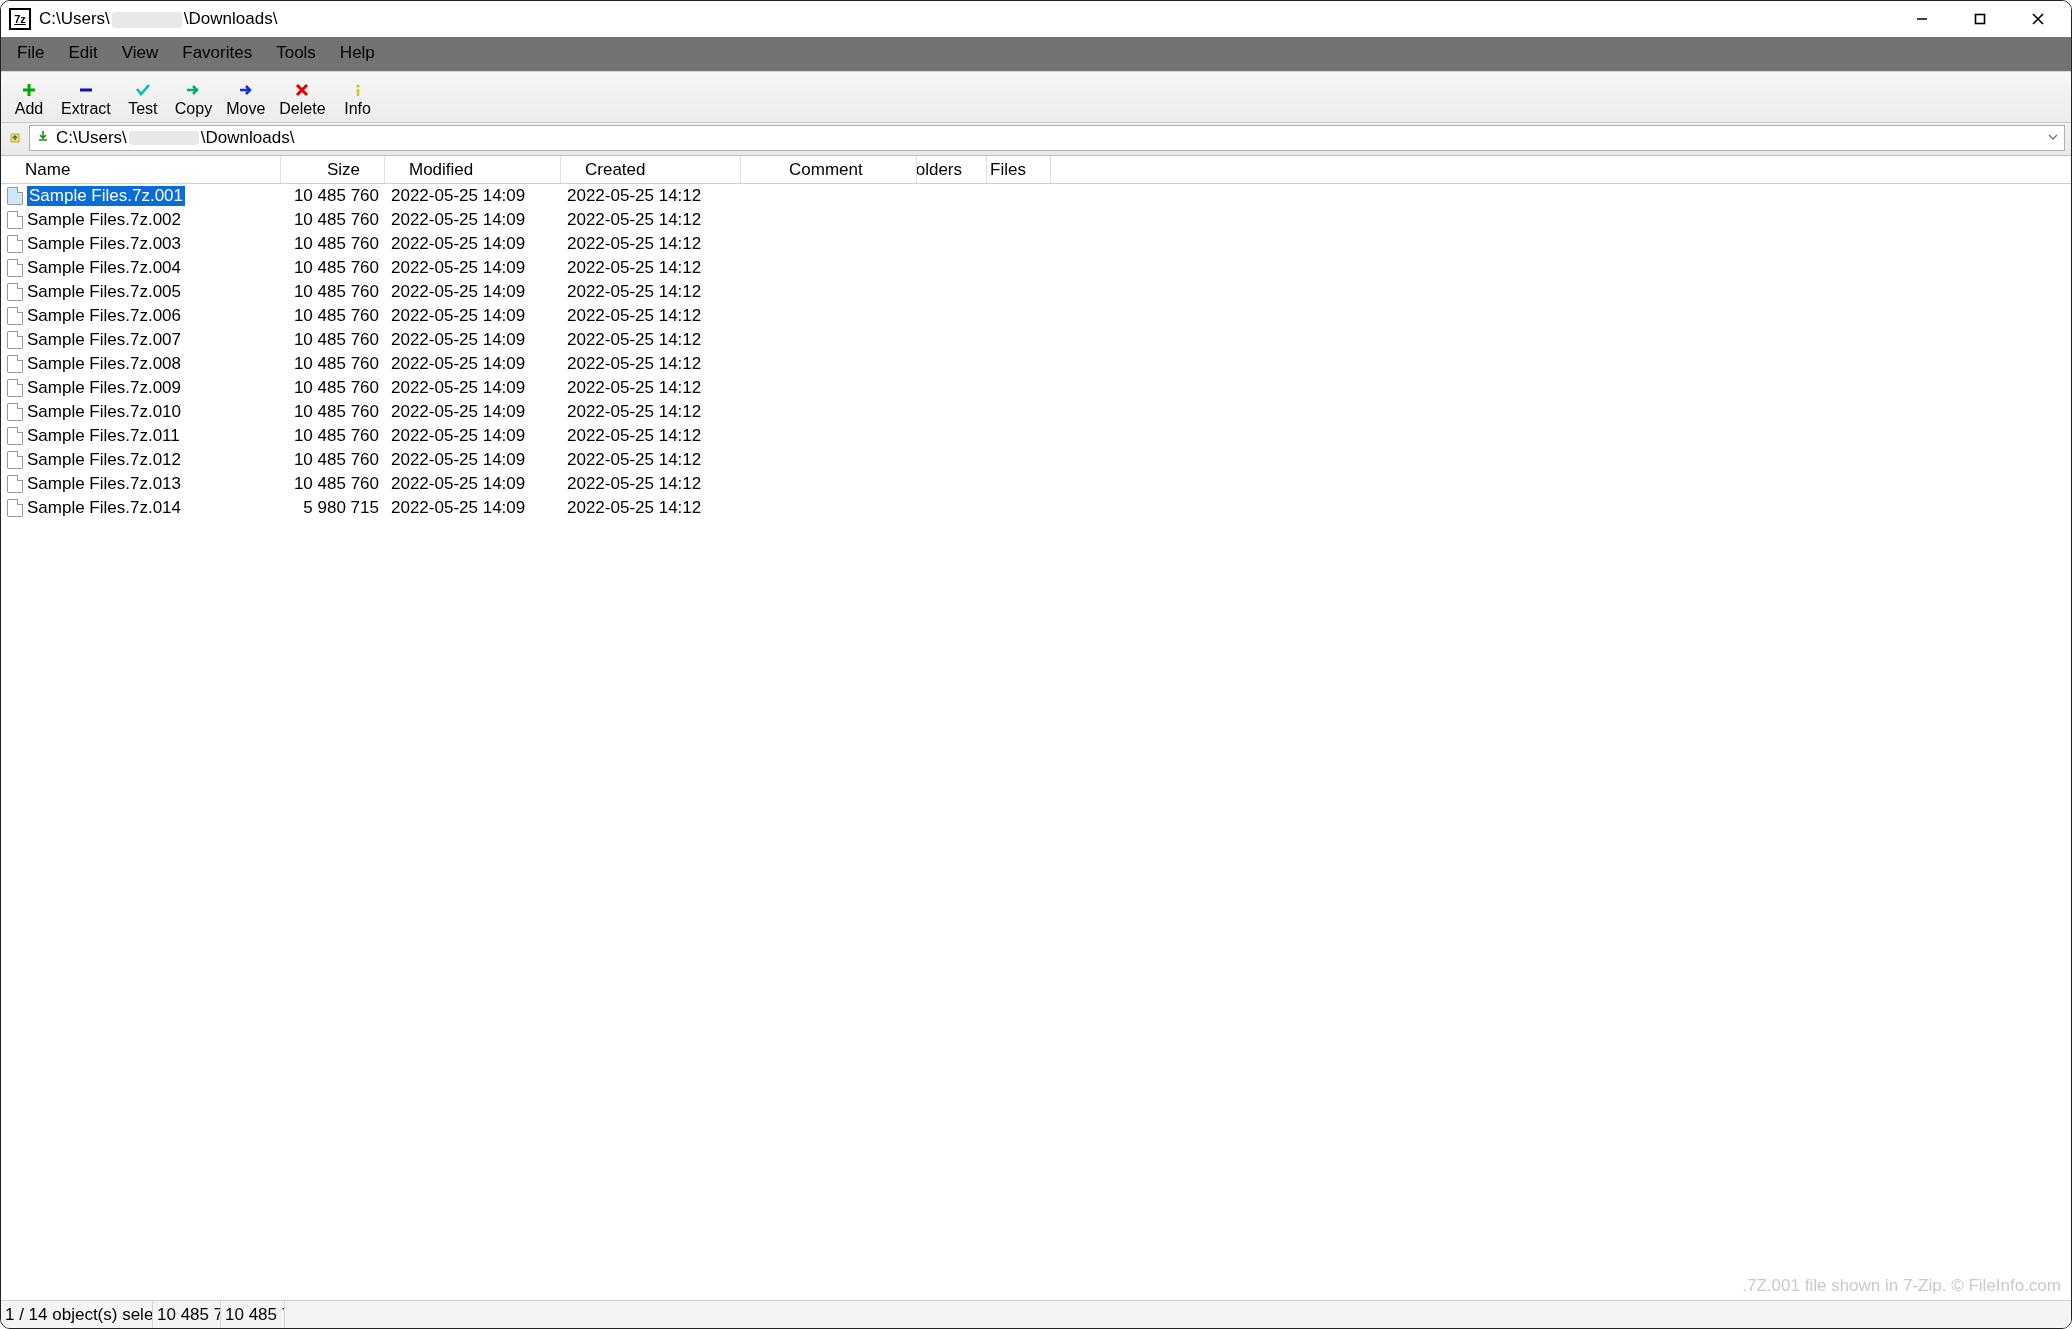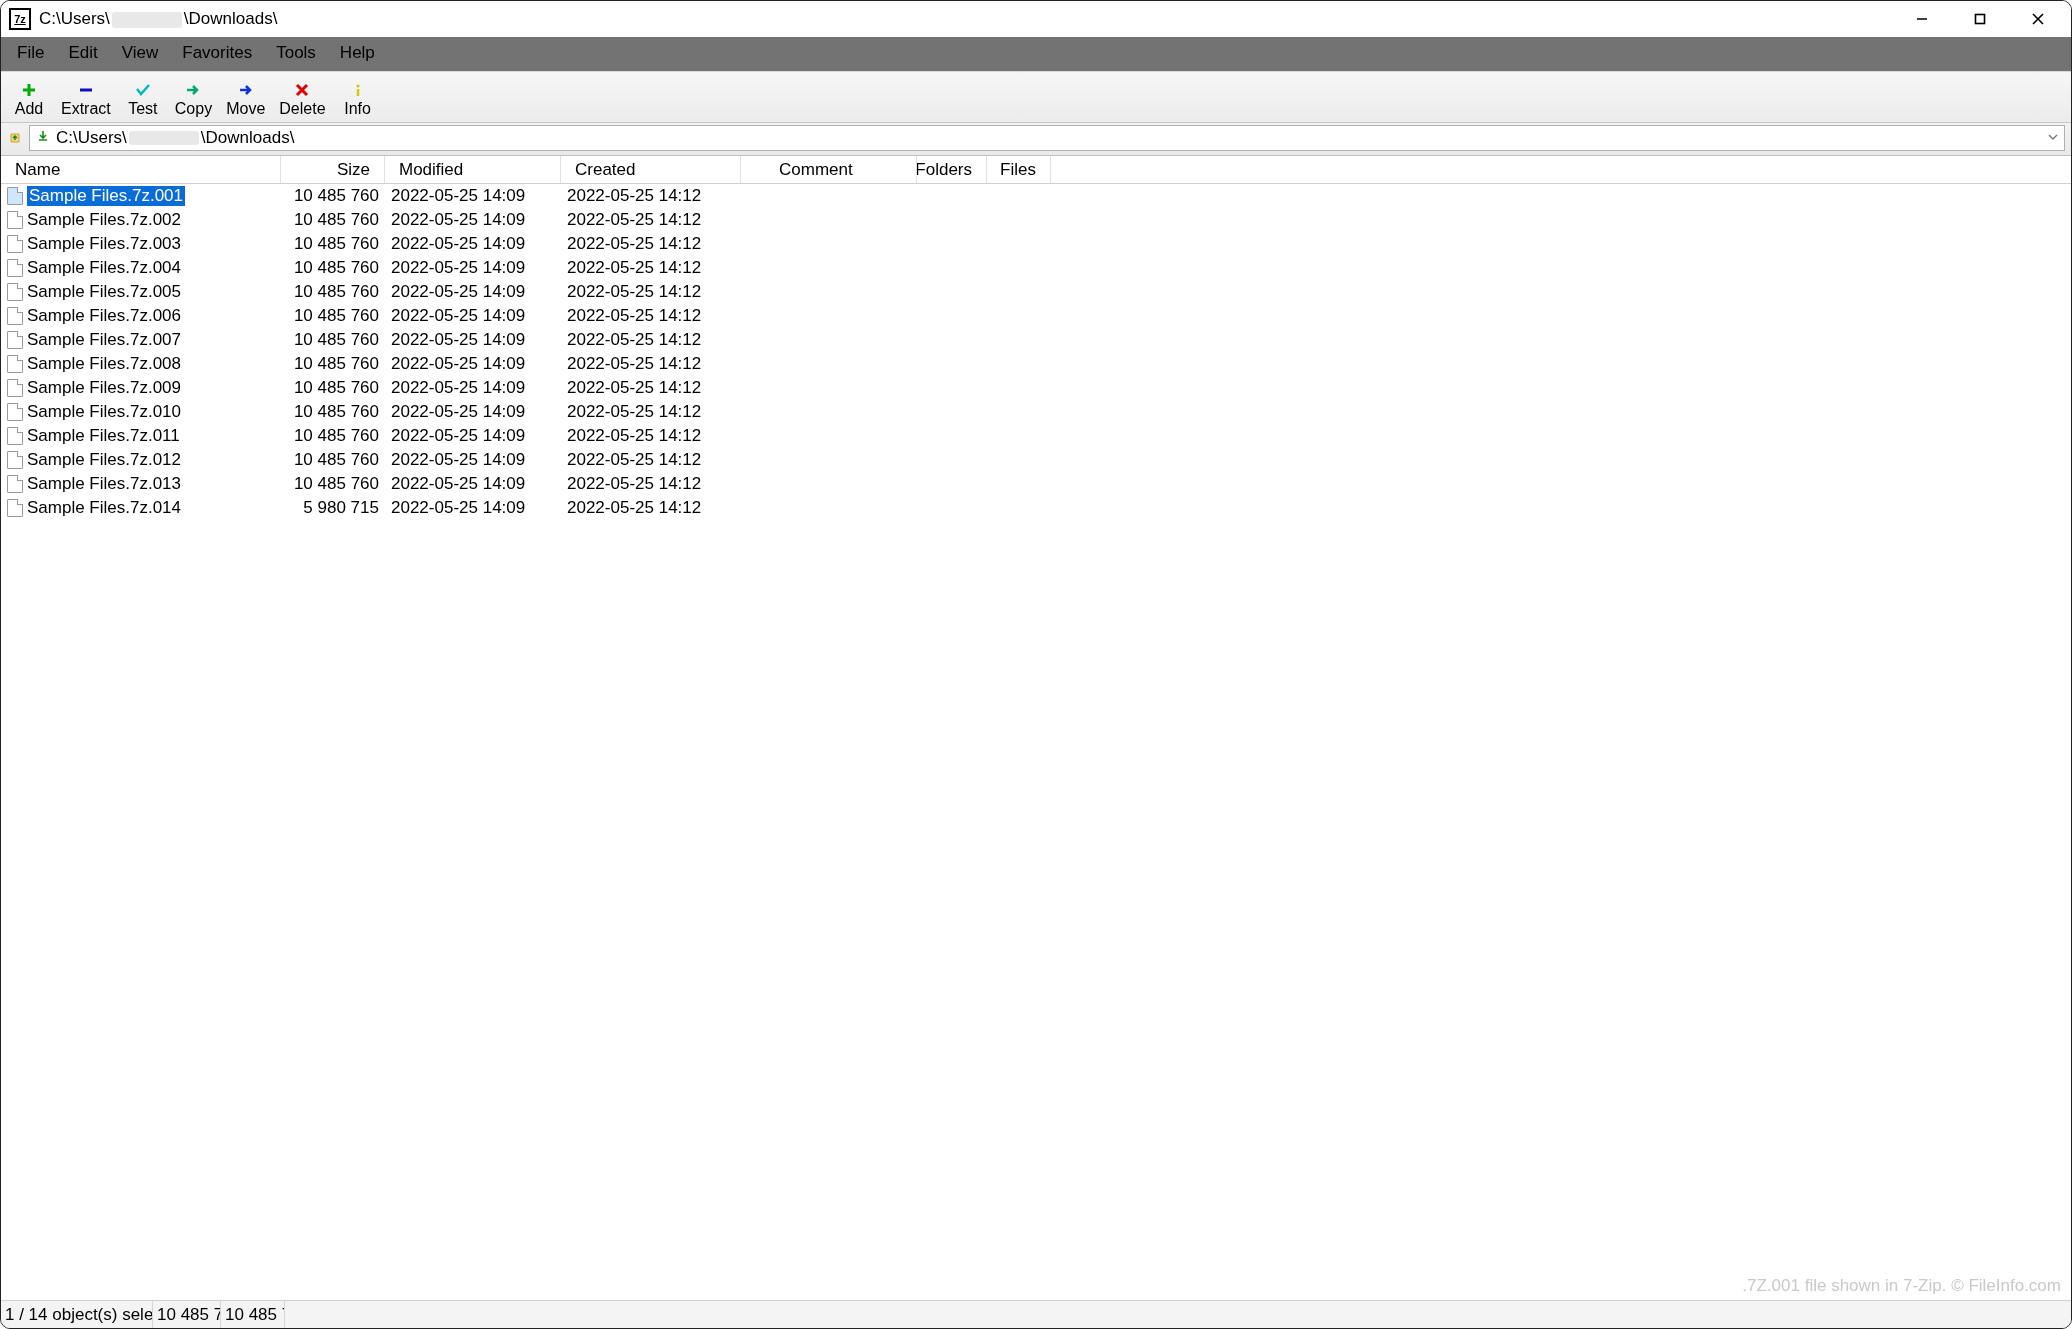--- a/index.html
+++ b/index.html
@@ -114,21 +114,21 @@
   
   .listheader {
     display: flex;
     height: 28px;
     background: #fff;
     border-bottom: 1px solid #d0d0d0;
     font-size: 17px;
     user-select: none;
   }
   .listheader .col {
-    padding: 2px 14px;
+    padding: 2px 24px;
     border-right: 1px solid #e0e0e0;
     overflow: hidden; white-space: nowrap;
     display:flex; align-items:center;
   }
   .col-name     { width: 280px; }
   .col-size     { width: 104px; justify-content:flex-end; }
   .col-modified { width: 176px; }
   .col-created  { width: 180px; }
   .col-comment  { width: 152px; margin-left: 24px; }
   .col-folders  { width:  70px; justify-content:flex-end;}

